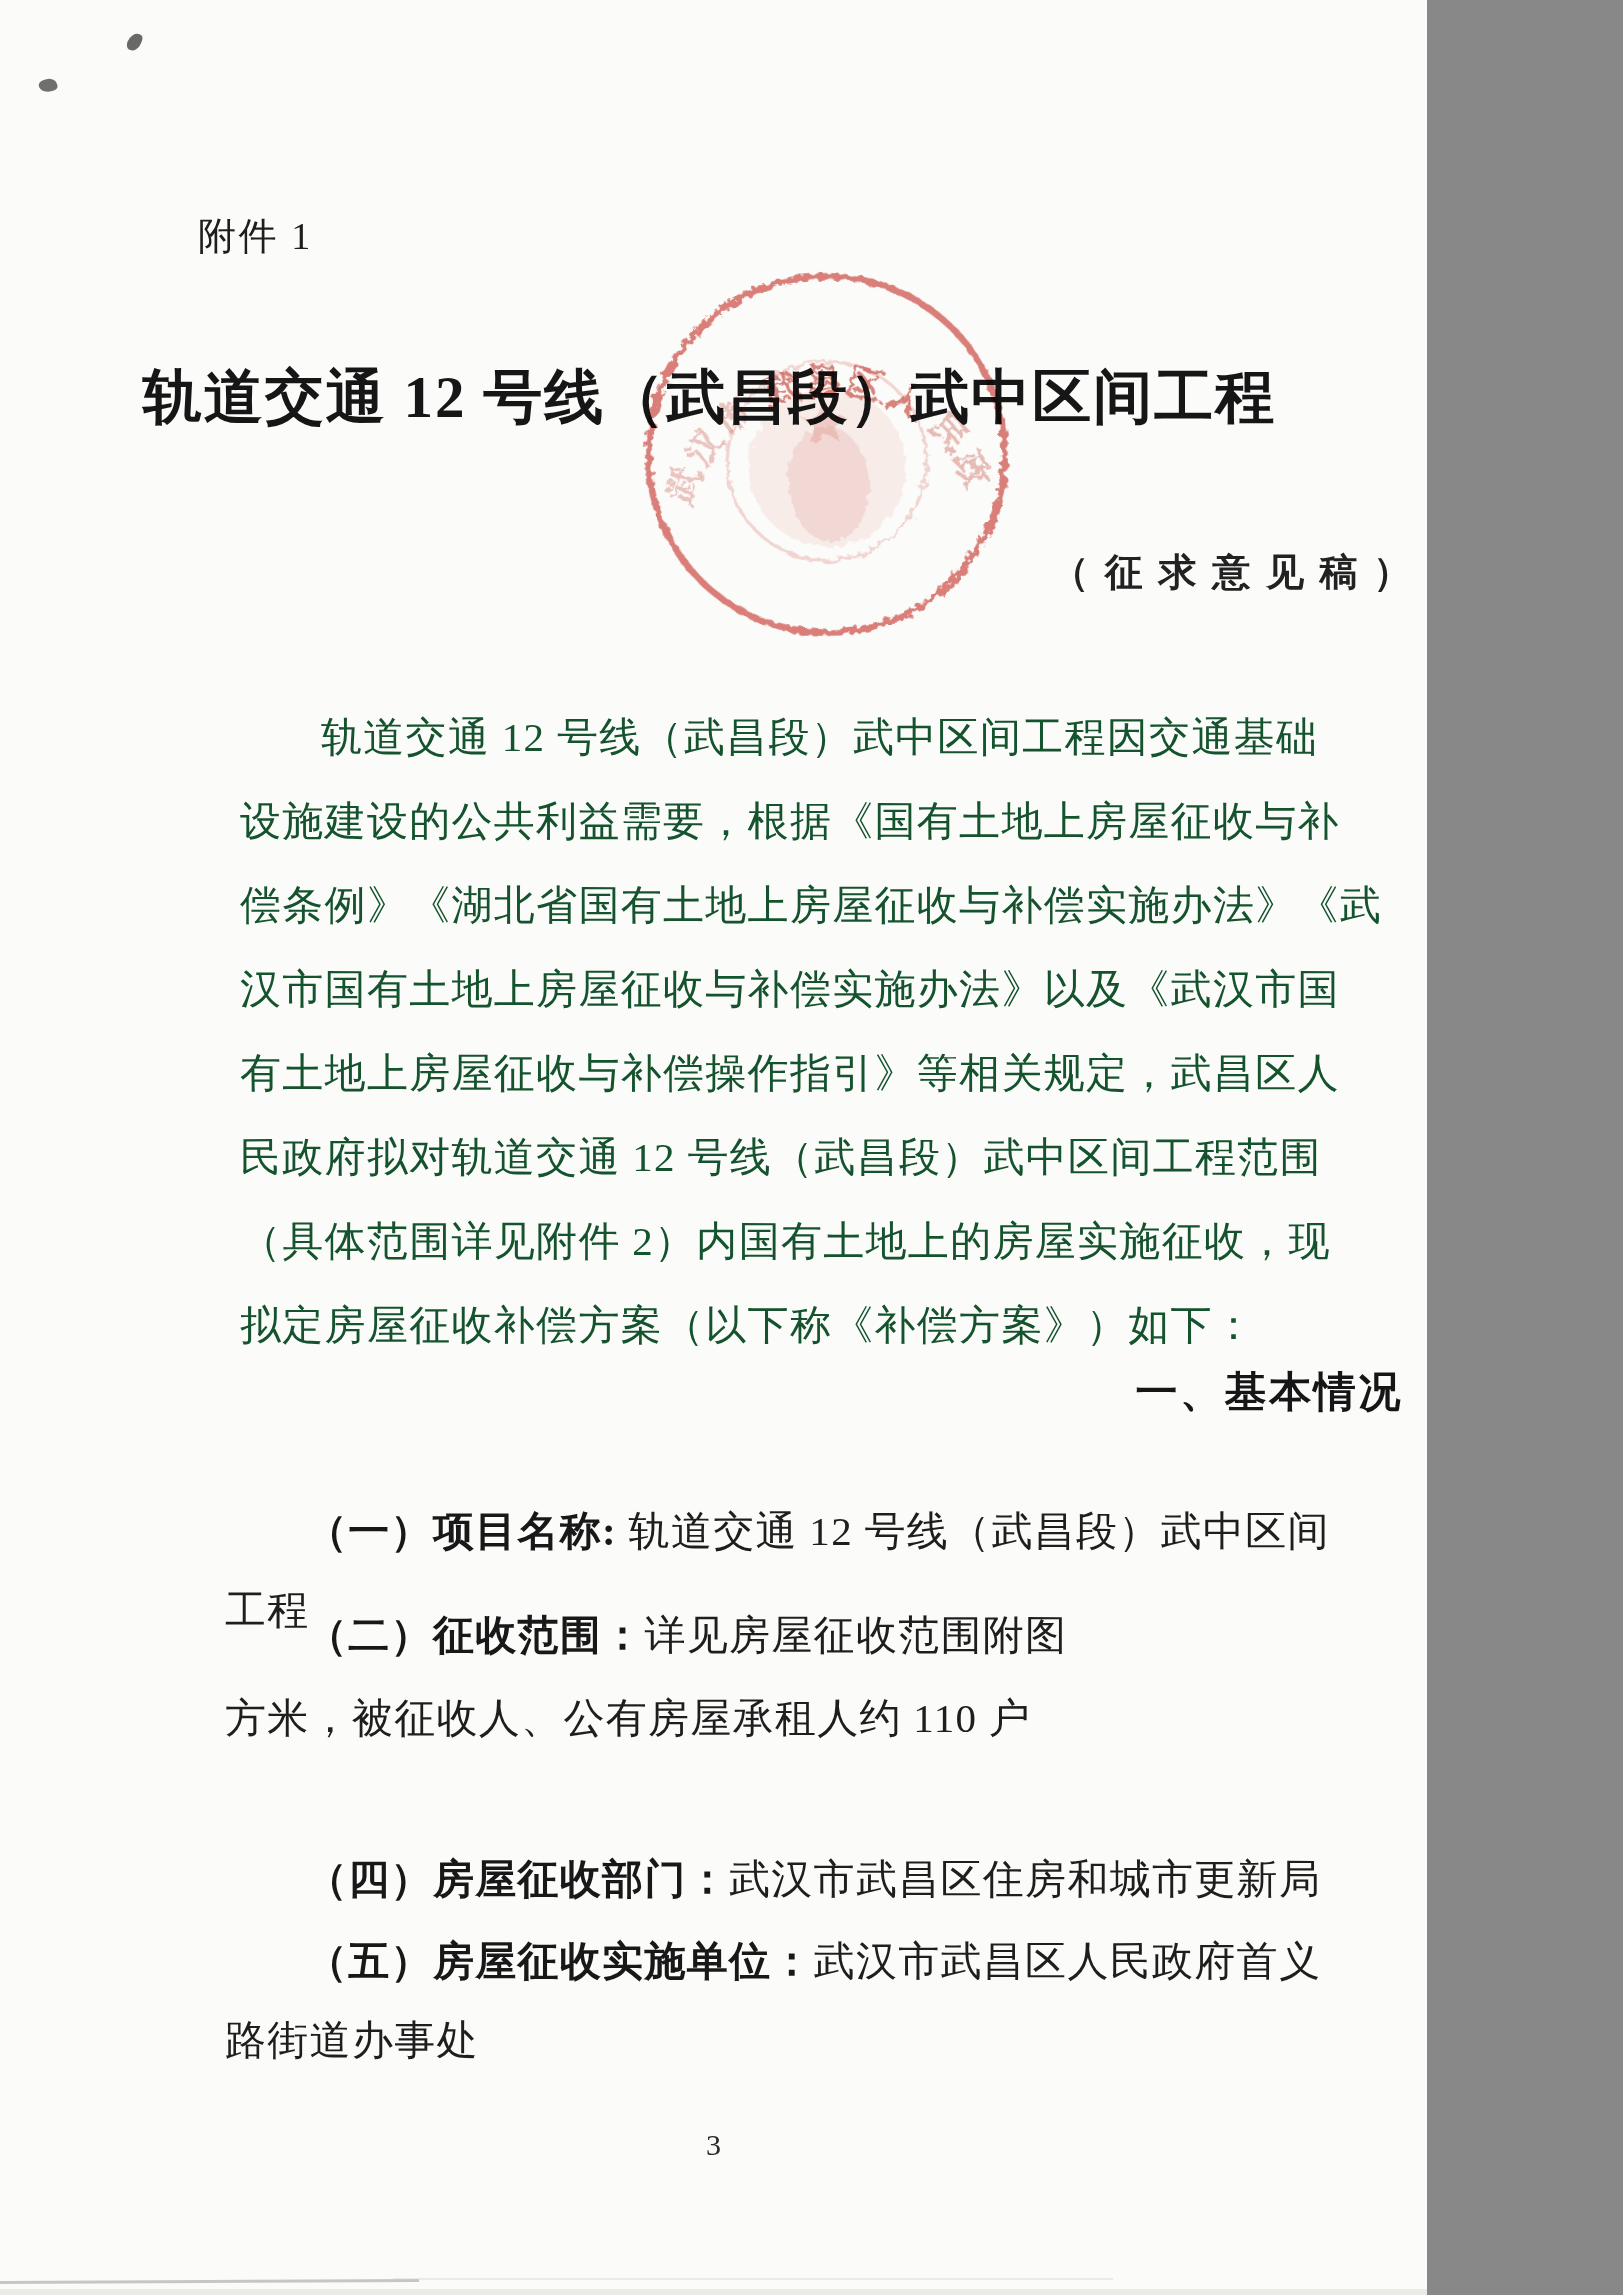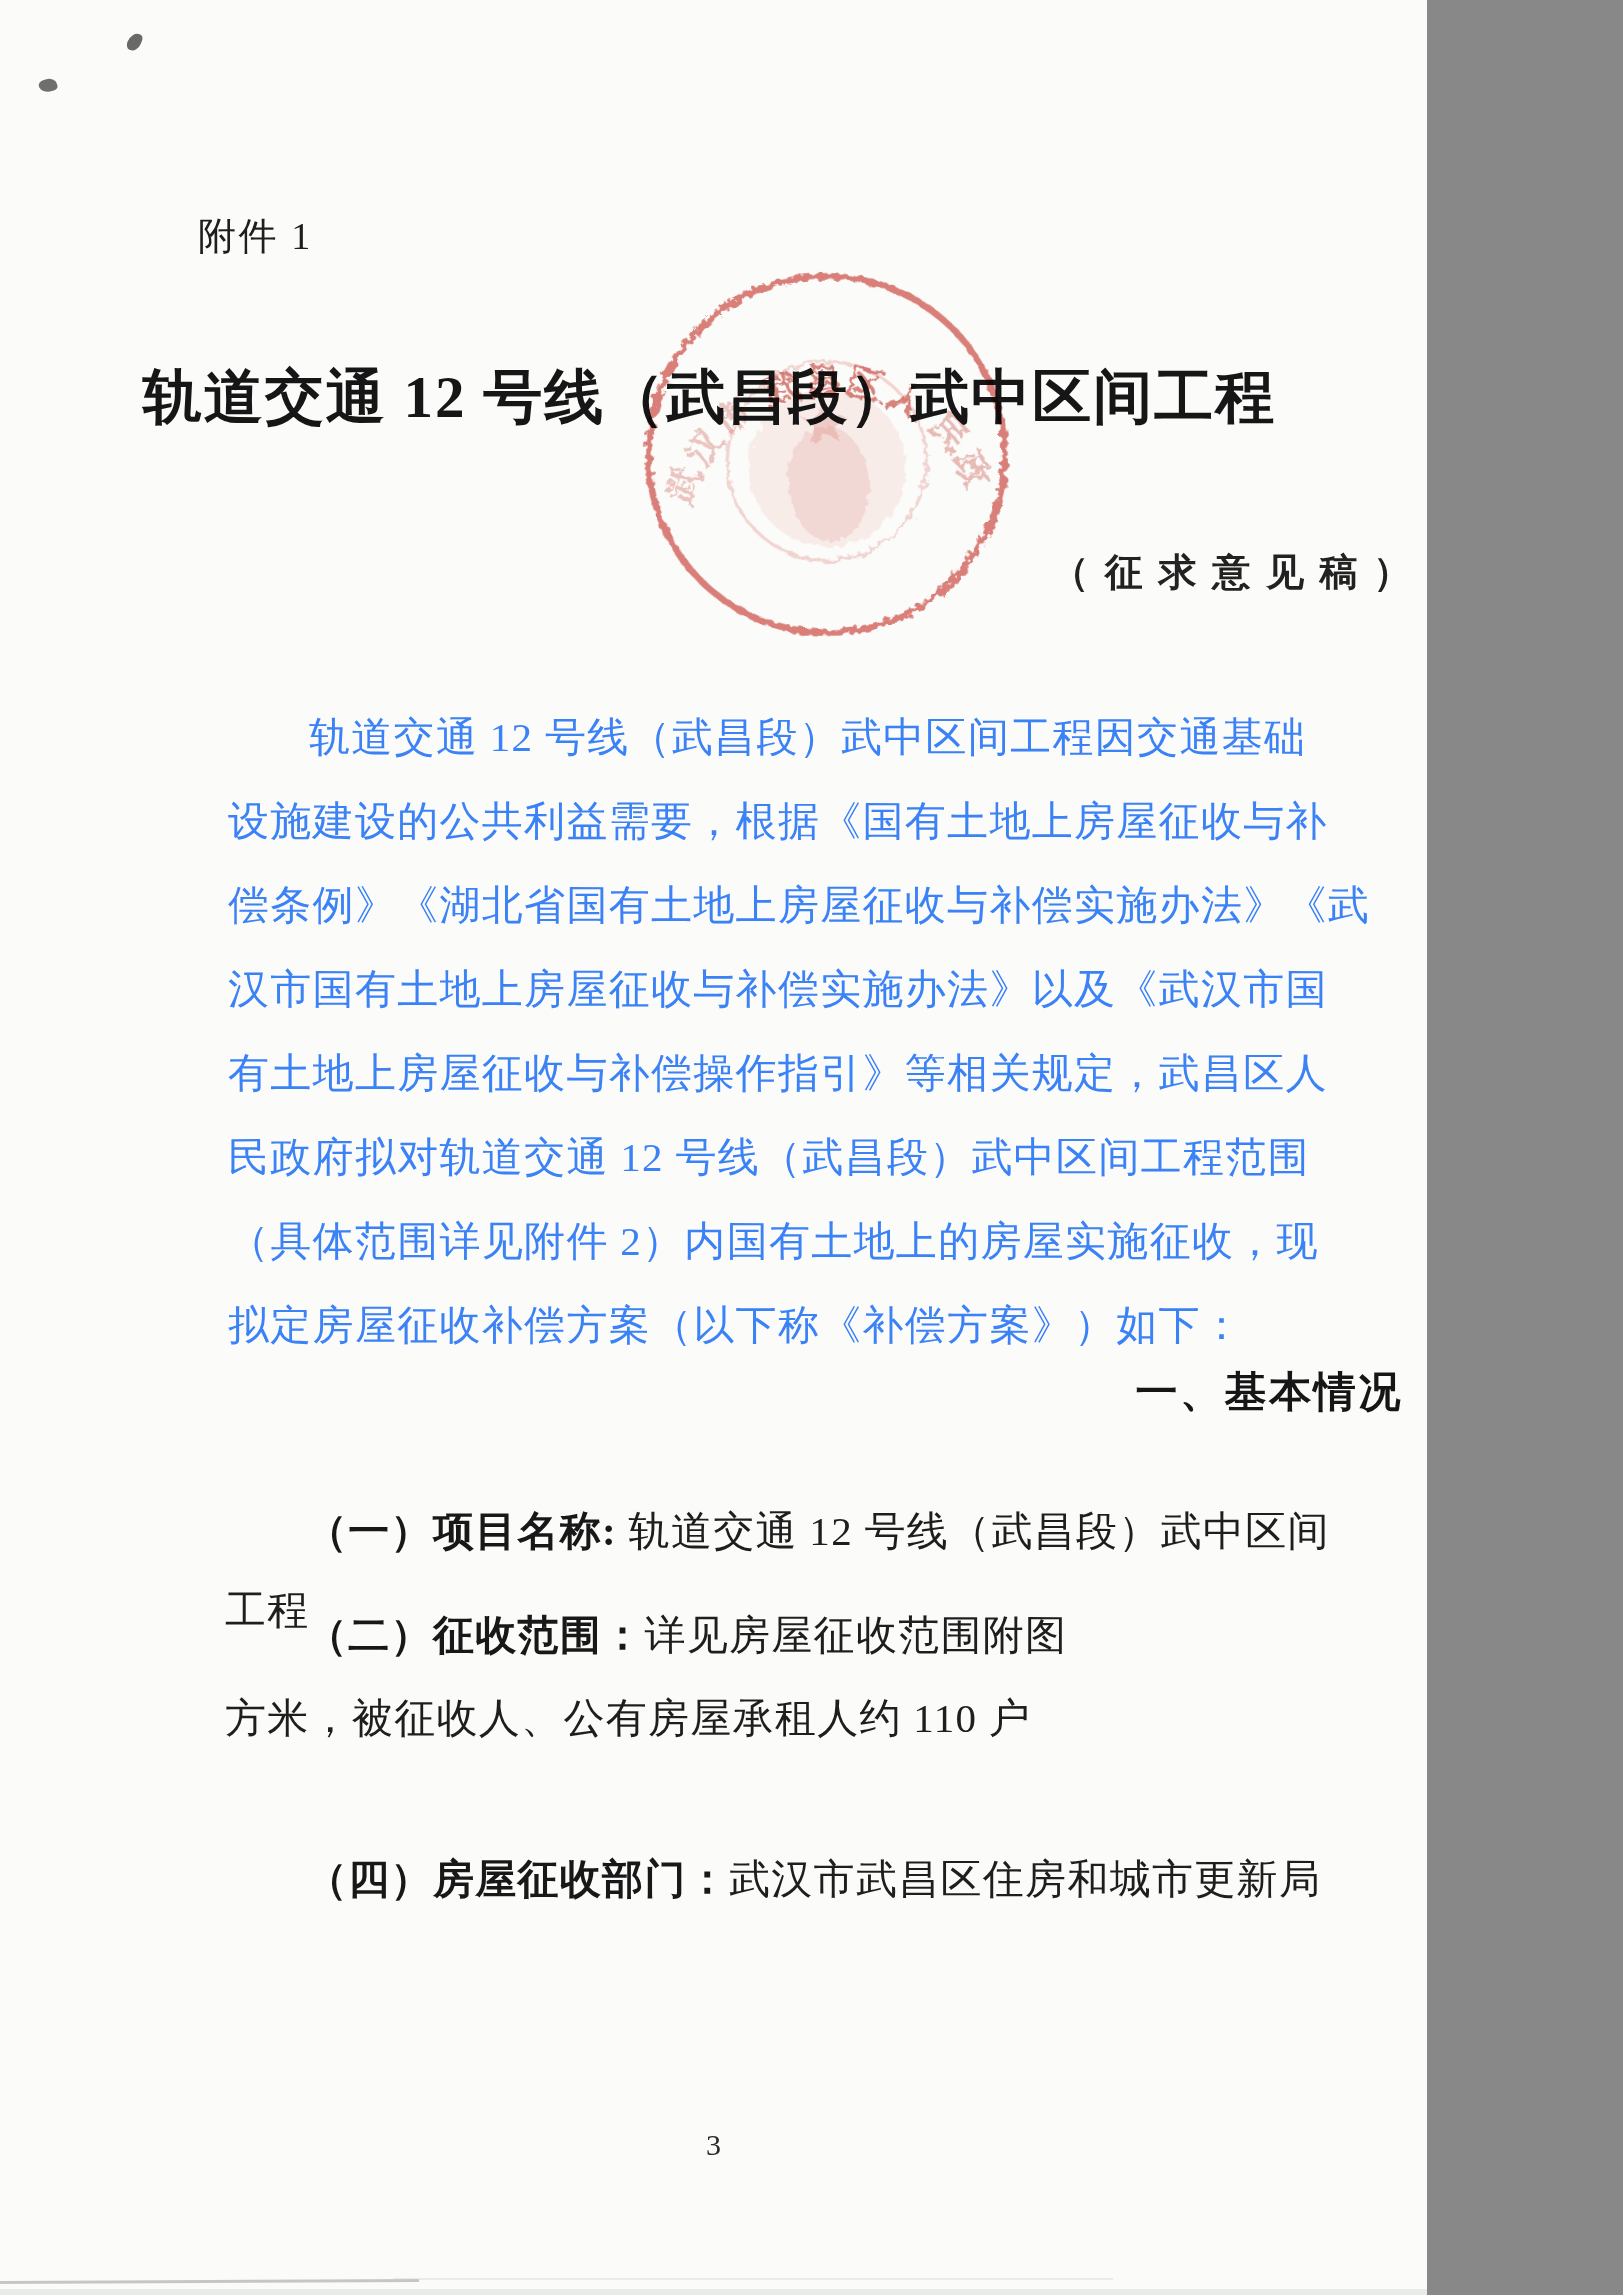--- a/index.html
+++ b/index.html
@@ -24,23 +24,23 @@
   }
   .title1{top:361px;}
   .title2{top:453px;}
   .subtitle{
     position:absolute;left:0;right:0;text-align:right;
     top:549px;font-size:38px;line-height:47px;
     font-weight:600;letter-spacing:15.7px;color:#222;
     z-index:2;
   }
   .body-block{
-    position:absolute;left:228px;width:1178px;
+    position:absolute;left:240px;width:1178px;
     font-size:41px;line-height:84px;letter-spacing:1.3px;
-    color:#3b82f6;z-index:2;
+    color:#14532d;z-index:2;
   }
   .para{top:695px;}
   .line{white-space:nowrap;}
   .indent{text-indent:81px;}
   .heading{
     position:absolute;left:225px;width:1178px;top:1350px;
     font-family:"Liberation Sans","DejaVu Sans",sans-serif;
     font-size:42px;line-height:84px;font-weight:bold;
     letter-spacing:2.6px;color:#161616;text-indent:79px;z-index:2;text-align:right;
   }
@@ -144,20 +144,26 @@
   <div class="item item3">
     <div class="line">方米，被征收人、公有房屋承租人约 110 户</div>
   </div>
 
   <div class="item item4">
     <div class="line indent">
       <span class="item-label">（四）房屋征收部门：</span><span>武汉市武昌区住房和城市更新局</span>
     </div>
   </div>
 
+  <div class="item item5">
+    <div class="line indent">
+      <span class="item-label">（五）房屋征收实施单位：</span><span>武汉市武昌区人民政府首义</span>
+    </div>
+    <div class="line">路街道办事处</div>
+  </div>
 
   <div class="pagenum">3</div>
 
   <div class="fold-line"></div>
   <div class="fold-line2"></div>
   <div class="bottom-strip"></div>
 
 </div>
 
 

